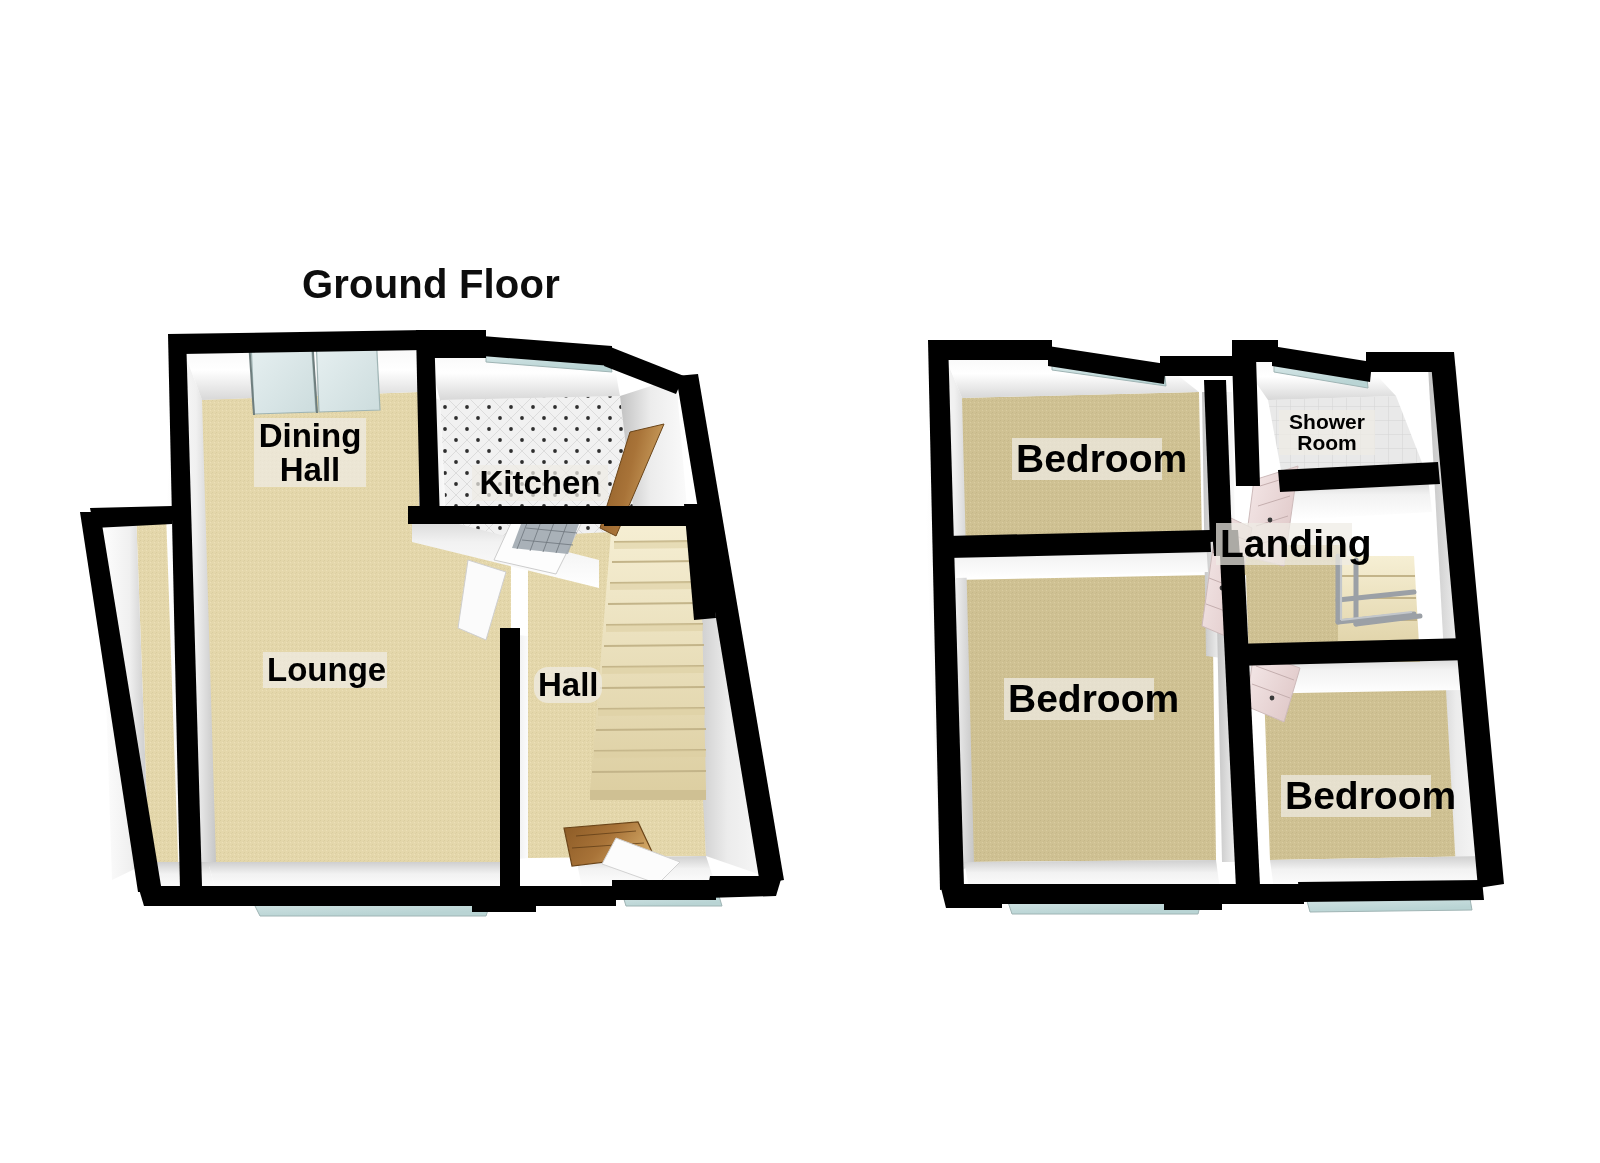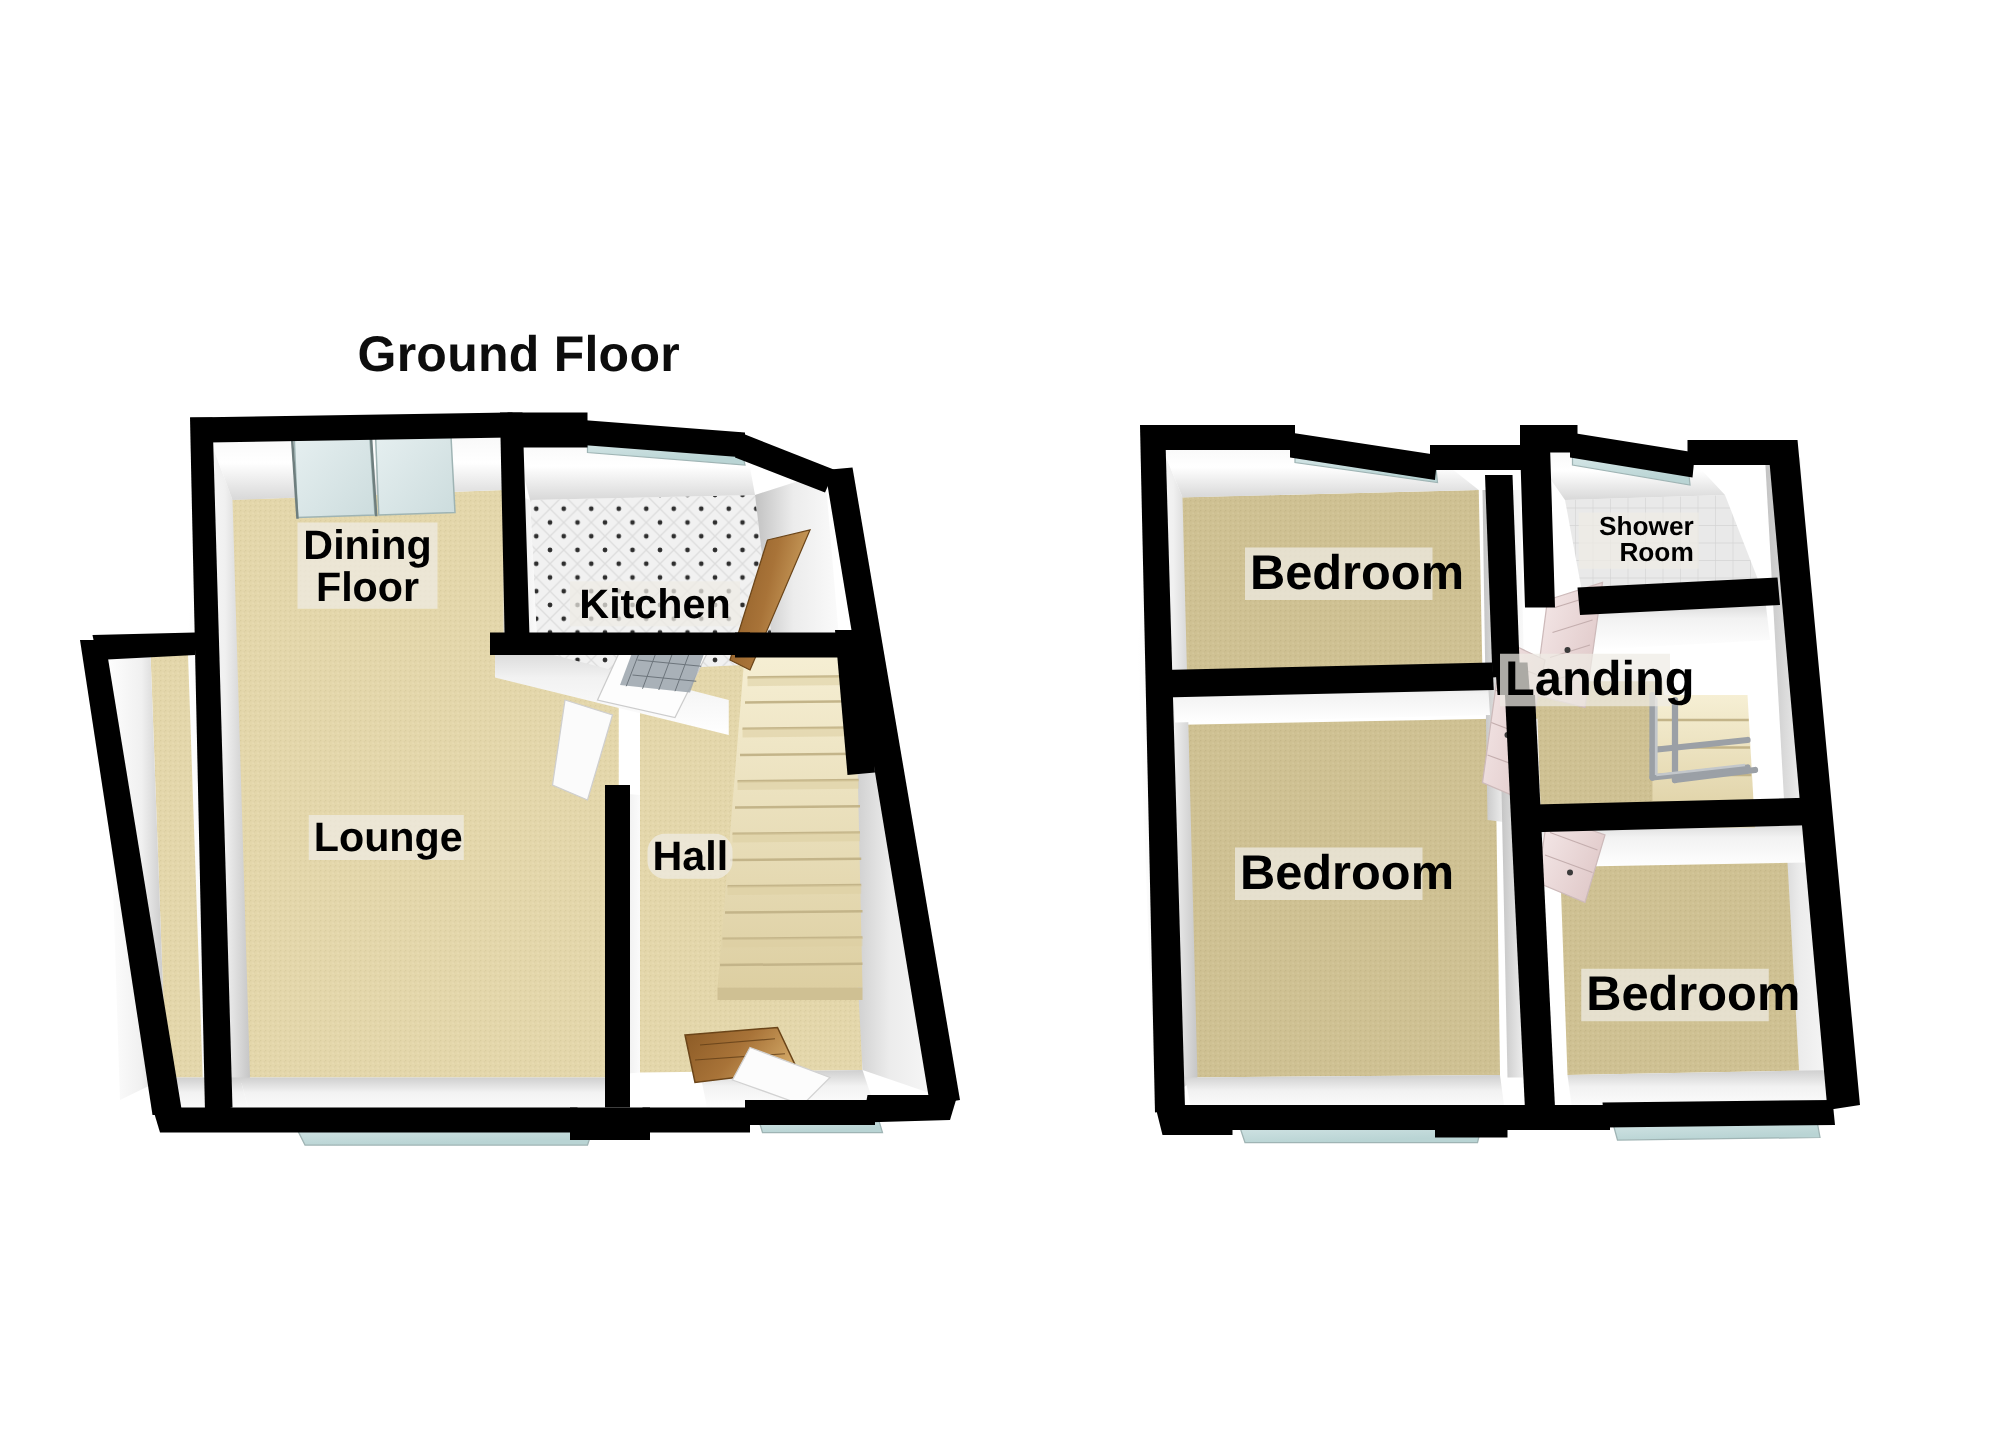--- a/index.html
+++ b/index.html
@@ -10,21 +10,21 @@
   }
   body {
     width: 1600px;
     height: 1163px;
     font-family: "Liberation Sans", sans-serif;
     overflow: hidden;
     position: relative;
   }
   #plan-root {
     position: absolute;
-    left: 0; top: 0;
+    left: 16px; top: 0;
     width: 1372px;
     height: 1163px;
     padding-left: 40px;
   }
   svg.floorplan {
     position: absolute;
     left: 0; top: 0;
     width: 1600px;
     height: 1163px;
     display: block;
@@ -399,25 +399,25 @@
       <path d="M 1214 644 L 1452 638 L 1454 660 L 1216 666 Z"></path>
 
       <path d="M 1204 556 L 1228 556 L 1244 886 L 1220 888 Z"></path>
     </g>
   </g>
 </svg>
 
 <div class="floor-title" id="title-ground">Ground Floor</div>
 
 <div class="room-label lbl-lg" style="left:238px; top:418px; width:112px;">Dining
-Floor</div>
+Hall</div>
 <div class="room-label lbl-lg" style="left:456px; top:423px; width:136px;margin-top:42px;">Kitchen</div>
 <div class="room-label lbl-lg" style="left:247px; top:652px; width:124px;text-align:center;">Lounge</div>
 <div class="room-label lbl-lg" style="left:518px; top:667px; width:68px;border-radius:14px;">Hall</div>
 
 <div class="room-label lbl-md" style="left:996px; top:438px; width:150px;">Bedroom</div>
-<div class="room-label lbl-sm" style="left:1263px; top:410px; width:96px;text-align:right;">Shower
+<div class="room-label lbl-sm" style="left:1263px; top:410px; width:96px;">Shower
 Room</div>
 <div class="room-label lbl-md" style="left:1200px; top:523px; width:136px;">Landing</div>
 <div class="room-label lbl-md" style="left:988px; top:678px; width:150px;">Bedroom</div>
 <div class="room-label lbl-md" style="left:1265px; top:775px; width:150px;">Bedroom</div>
 
 </div>
 
 </body></html>

